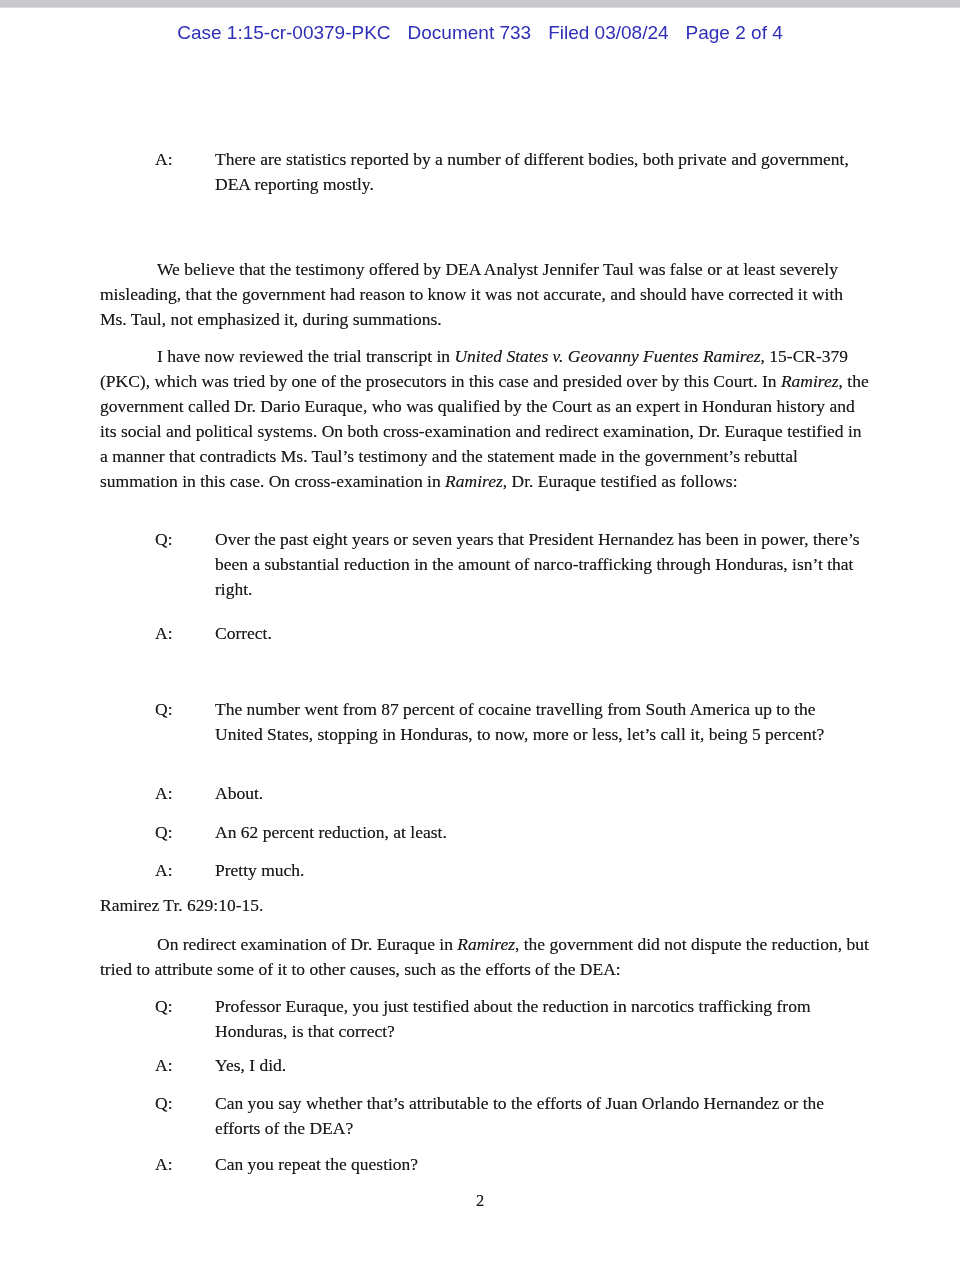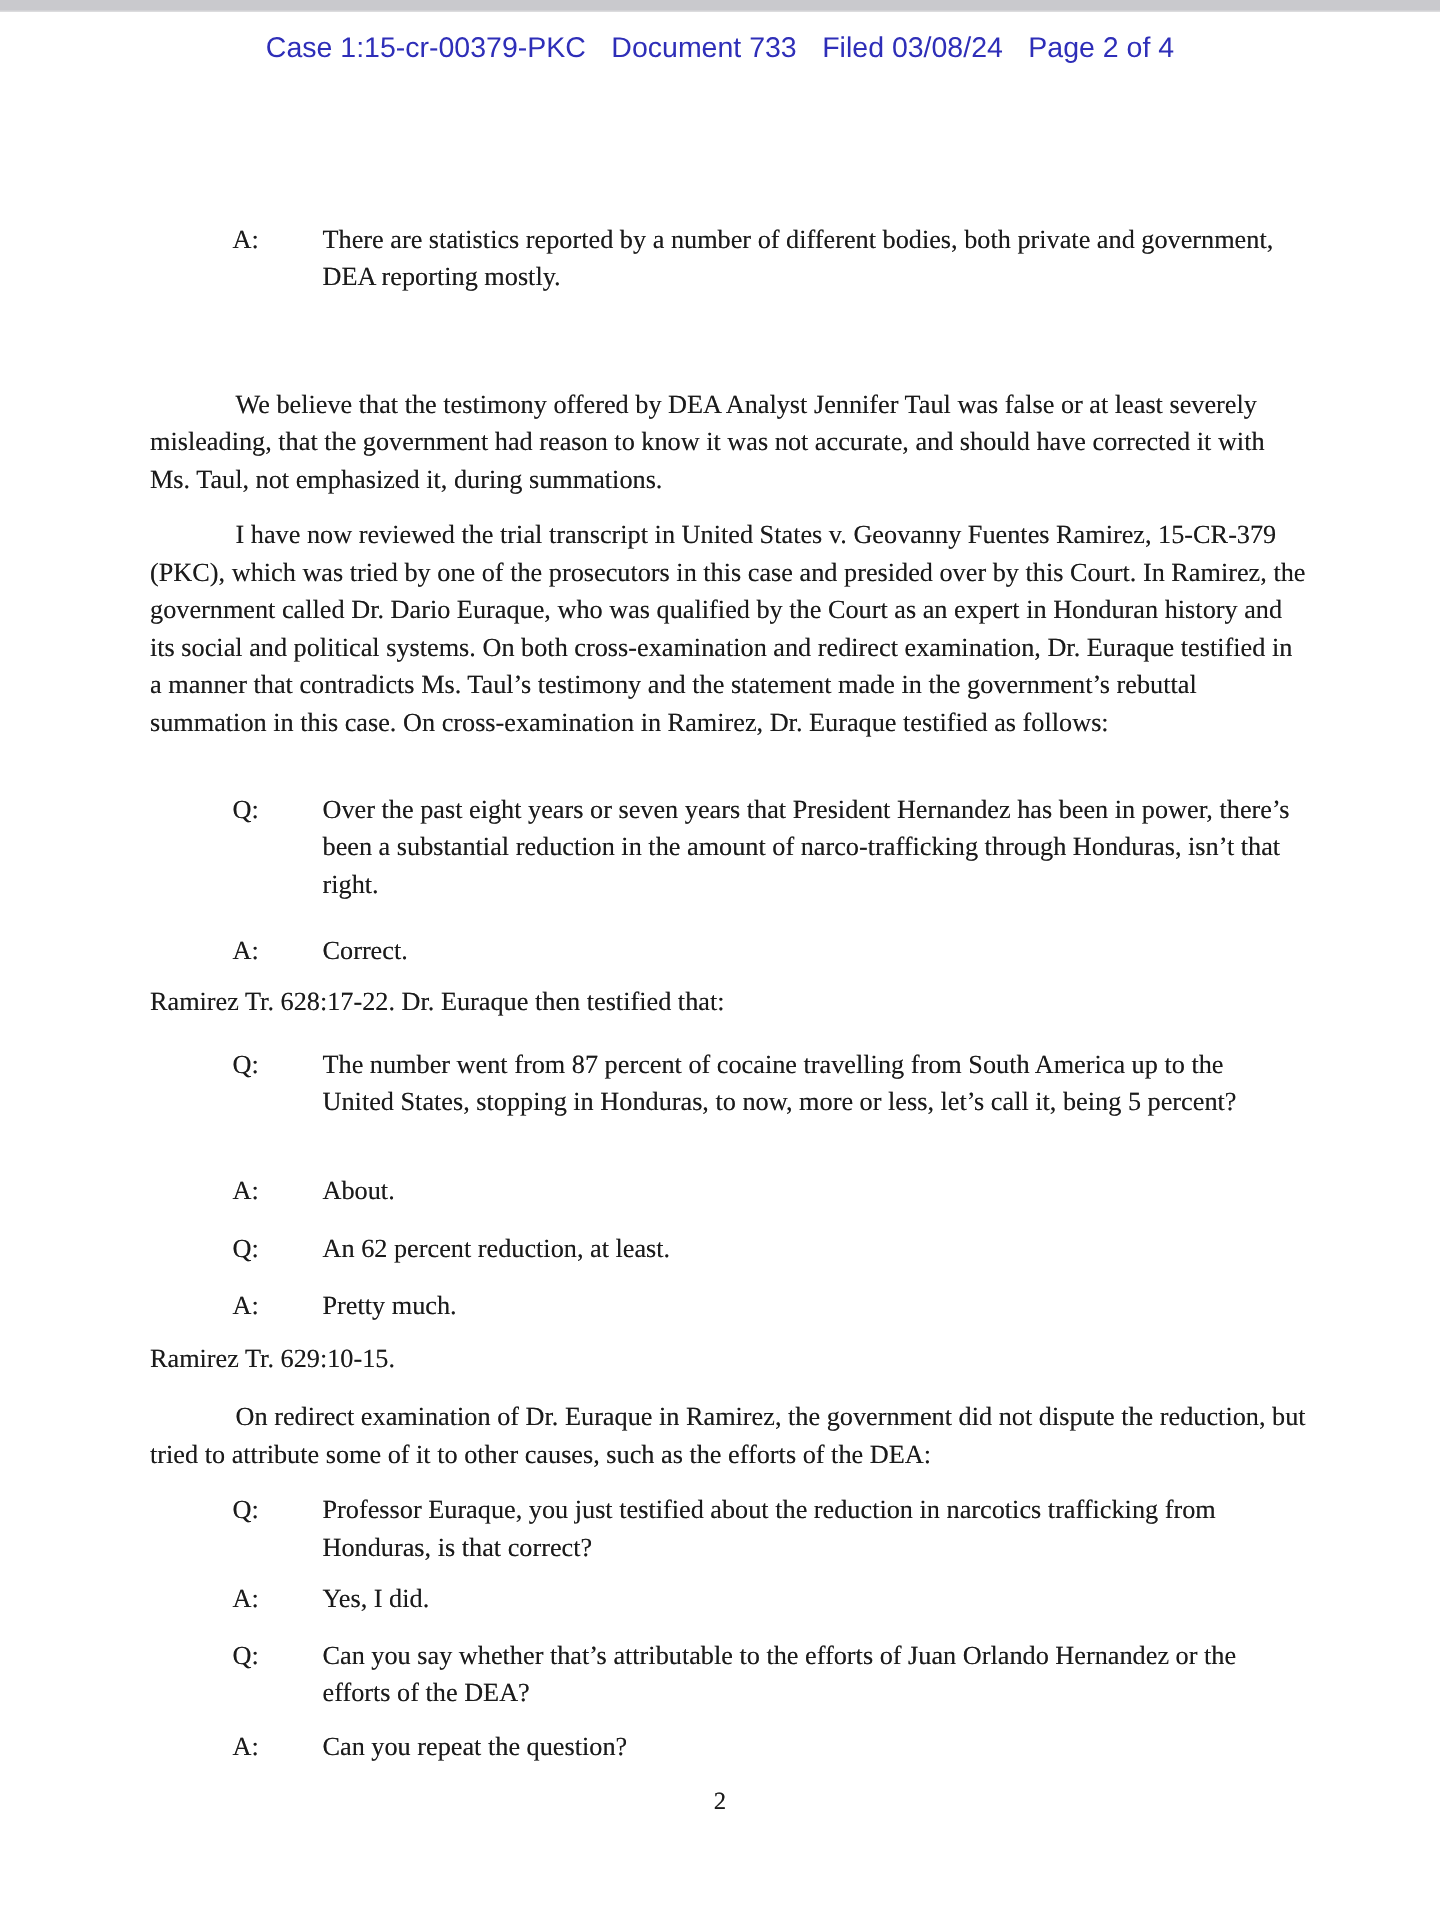--- a/index.html
+++ b/index.html
@@ -55,21 +55,21 @@
     left: 100px;
     width: 772px;
   }
   .qa {
     position: absolute;
     left: 155px;
     display: flex;
   }
   .qa-label { width: 60px; flex: none; }
   .qa-text  { width: 650px; }
-  .it { }
+  .it { font-style: italic; }
   .page-num {
     position: absolute;
     top: 1188px;
     left: 0; right: 0;
     text-align: center;
     font-size: 16.5px;
   }
 </style>
 </head>
 <body>
@@ -99,21 +99,20 @@
   <div class="qa" style="top:527px">
     <span class="qa-label">Q:</span>
     <span class="qa-text">Over the past eight years or seven years that President Hernandez has been in power, there’s been a substantial reduction in the amount of narco-trafficking through Honduras, isn’t that right.</span>
   </div>
 
   <div class="qa" style="top:621px">
     <span class="qa-label">A:</span>
     <span class="qa-text">Correct.</span>
   </div>
 
-  <div class="cite" style="top:655px">Ramirez Tr. 628:17-22. Dr. Euraque then testified that:</div>
 
   <div class="qa" style="top:697px">
     <span class="qa-label">Q:</span>
     <span class="qa-text">The number went from 87 percent of cocaine travelling from South America up to the United States, stopping in Honduras, to now, more or less, let’s call it, being 5 percent?</span>
   </div>
 
   <div class="qa" style="top:781px">
     <span class="qa-label">A:</span>
     <span class="qa-text">About.</span>
   </div>

